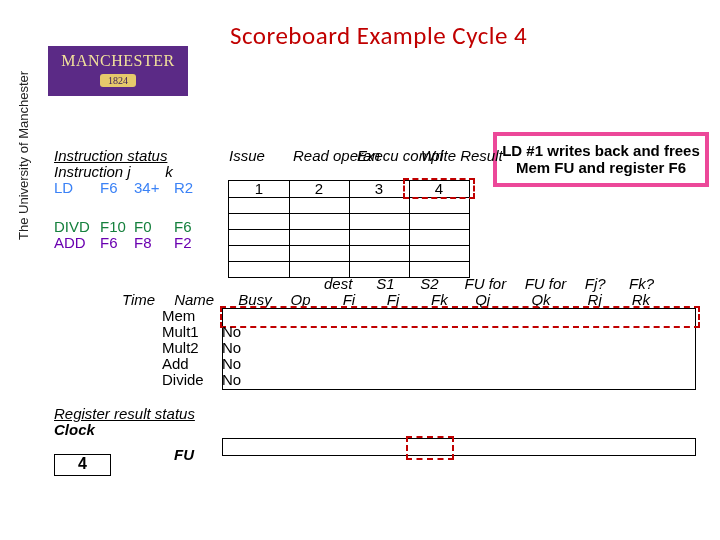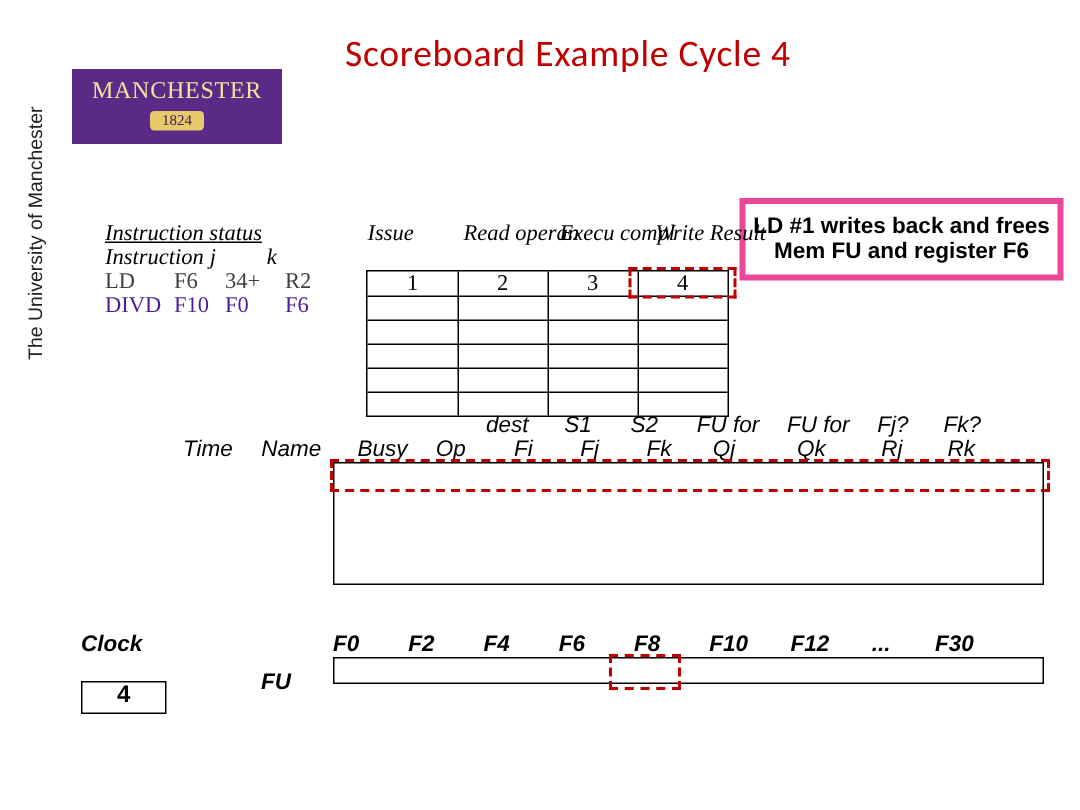--- a/index.html
+++ b/index.html
@@ -103,32 +103,31 @@
     white-space: nowrap;
     font-size: 15px;
   }
 
   .sect {
     font-style: italic;
     font-weight: normal;
     text-decoration: underline;
   }
 
-  .ld-blue { color: #404040; }
+  .ld-blue { color: #3b82f6; }
   .mul-orange { color: #d07400; }
   .sub-red  { color: #c00000; }
-  .div-green{ color: #4c1d95; }
+  .div-green{ color: #15803d; margin-top: 23px; }
   .add-purple{color: #6a00b0; }
 
   
   .instr {
     position: absolute;
-    left: 16px; top: 0;
+    left: 0; top: 0;
     width: 430px;
-    font-family: Liberation Serif, serif;
   }
   .instr-grid td { width: 48px; }
   .instr-grid .op { width: 46px; }
   .instr-grid .reg { width: 34px; }
   .instr-grid .addr{ width: 40px; }
   
   .ig {
     position: absolute;
     left: 174px;
     top: 32px;
@@ -256,20 +255,21 @@
         <span class="ig-num" style="left:60px;top:0">2</span>
         <span class="ig-num" style="left:120px;top:0">3</span>
         <span class="ig-num" style="left:180px;top:0">4</span>
       </div>
 
       <div class="hl-red hl1"></div>
 
       <div style="position:absolute; left:0; top:32px">
         <div class="ld-blue"><span style="display:inline-block;width:46px">LD</span><span style="display:inline-block;width:34px">F6</span><span style="display:inline-block;width:40px">34+</span><span>R2</span></div>
         <div class="div-green"><span style="display:inline-block;width:46px">DIVD</span><span style="display:inline-block;width:34px">F10</span><span style="display:inline-block;width:40px">F0</span><span>F6</span></div>
+        <div class="add-purple"><span style="display:inline-block;width:46px">ADD</span><span style="display:inline-block;width:34px">F6</span><span style="display:inline-block;width:40px">F8</span><span>F2</span></div>
       </div>
     </div>
 
     <div class="fus">
 
       
       <div style="position:absolute; left:270px; top:0;">
         <span style="display:inline-block;width:48px" class="hdr-italic">dest</span>
         <span style="display:inline-block;width:40px" class="hdr-italic">S1</span>
         <span style="display:inline-block;width:40px" class="hdr-italic">S2</span>
@@ -289,37 +289,34 @@
         <span style="display:inline-block;width:40px">Fk</span>
         <span style="display:inline-block;width:52px">Qj</span>
         <span style="display:inline-block;width:52px">Qk</span>
         <span style="display:inline-block;width:40px">Rj</span>
         <span style="display:inline-block;width:40px">Rk</span>
       </div>
 
       <div class="fus-grid"></div>
       <div class="hl-red hl2"></div>
 
+      <div style="position:absolute; left:108px; top:32px">
+        <div><span style="display:inline-block;width:60px">Mem</span><span></span></div>
+        <div><span style="display:inline-block;width:60px">Mult1</span><span>No</span></div>
+        <div><span style="display:inline-block;width:60px">Mult2</span><span>No</span></div>
+        <div><span style="display:inline-block;width:60px">Add</span><span>No</span></div>
+        <div><span style="display:inline-block;width:60px">Divide</span><span>No</span></div>
+      </div>
     </div>
 
     <div class="rrs">
+      <span class="sect">Register result status</span>
 
       <div style="position:absolute; left:0; top:16px" class="bold hdr-italic">Clock</div>
 
-      <div style="position:absolute; left:168px; top:16px;" class="bold hdr-italic">
-        <span style="display:inline-block;width:46px">F0</span>
-        <span style="display:inline-block;width:46px">F2</span>
-        <span style="display:inline-block;width:46px">F4</span>
-        <span style="display:inline-block;width:46px">F6</span>
-        <span style="display:inline-block;width:46px">F8</span>
-        <span style="display:inline-block;width:50px">F10</span>
-        <span style="display:inline-block;width:50px">F12</span>
-        <span style="display:inline-block;width:38px">...</span>
-        <span style="display:inline-block;width:46px">F30</span>
-      </div>
 
       <div style="position:absolute; left:120px; top:41px" class="bold hdr-italic">FU</div>
       <div class="rrs-grid"></div>
       <div class="hl-red hl3"></div>
     </div>
 
   </div>
 
   <div class="clock-box">4</div>
 

